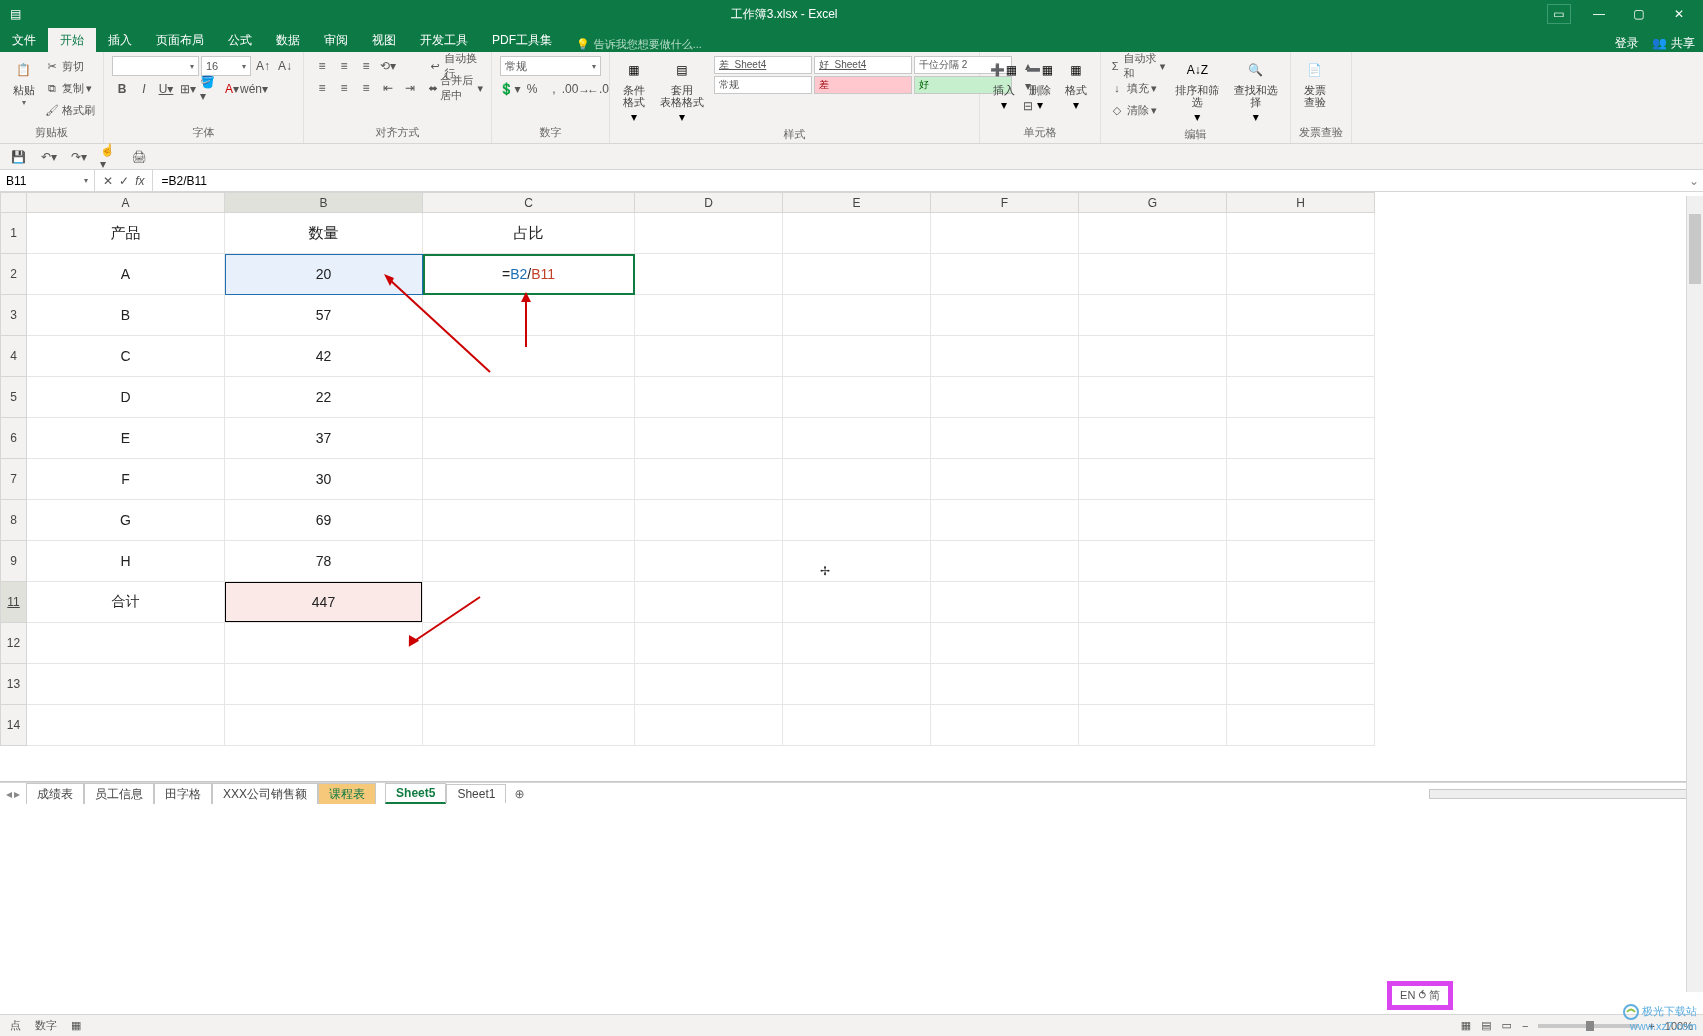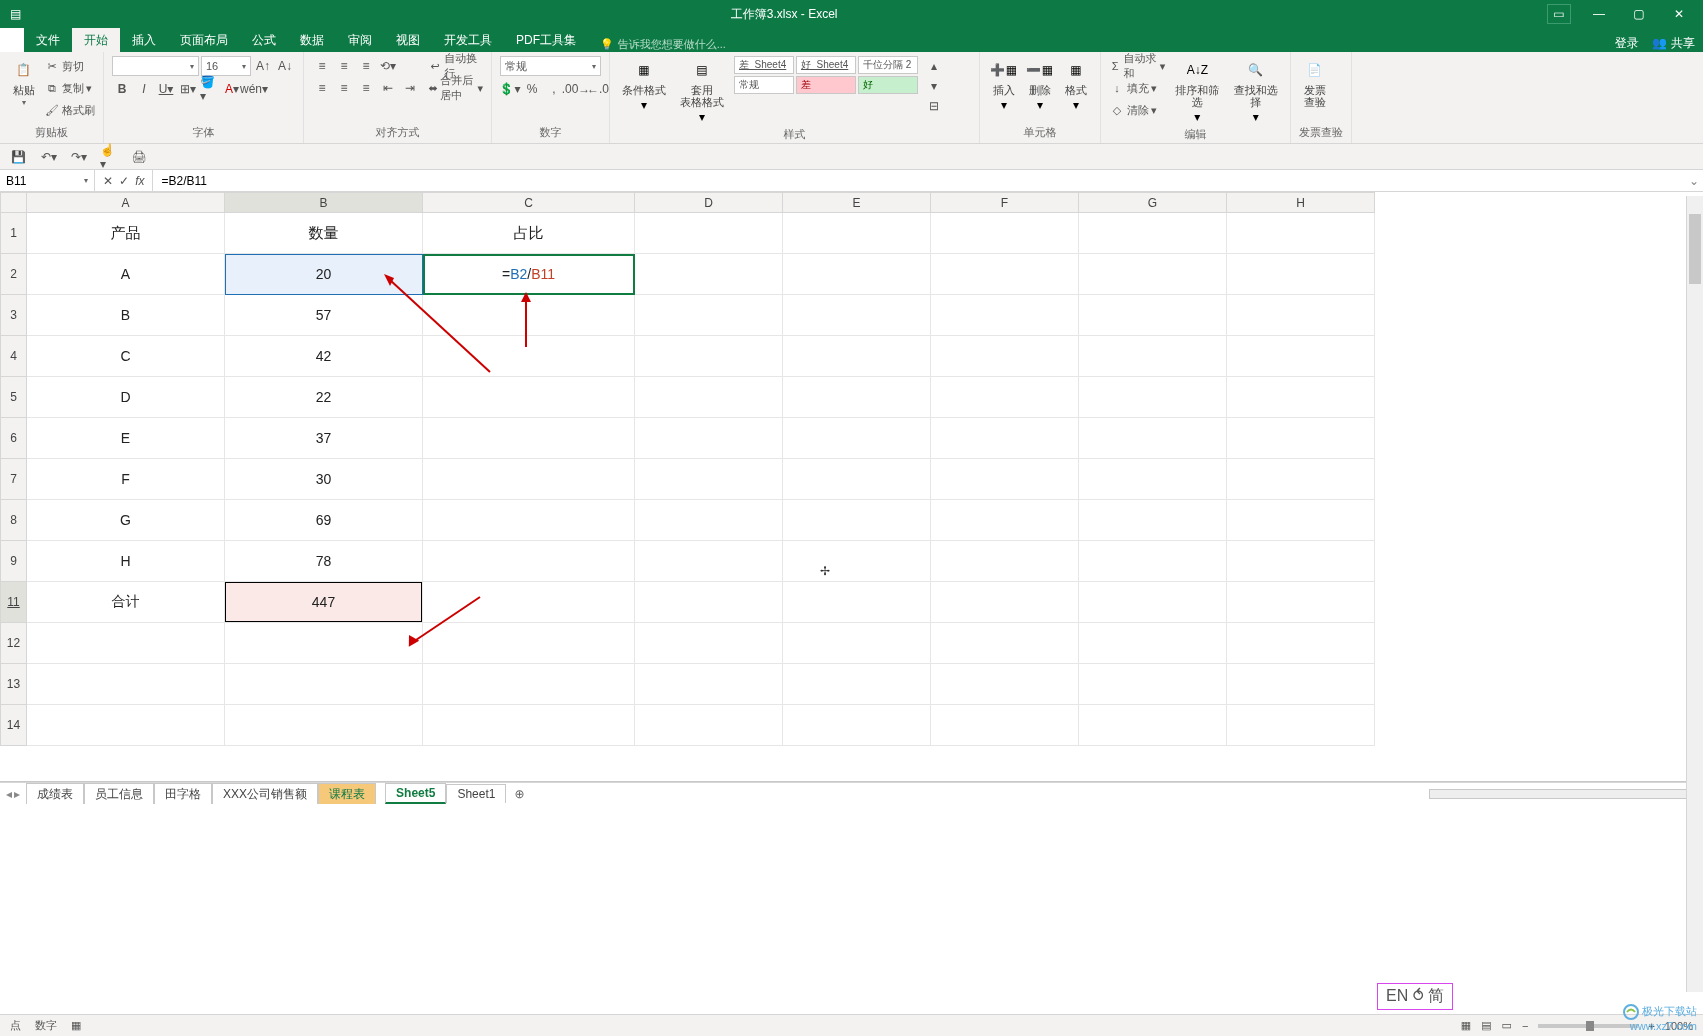--- a/index.html
+++ b/index.html
@@ -7,21 +7,21 @@
 
 
 .title-bar { background: #0d7a46; height: 28px; display: flex; align-items: center; color: #fff; padding: 0 4px; }
 .title-bar .left-icons { display: flex; gap: 6px; margin-left: 6px; }
 .title-bar .title-text { flex: 1; text-align: center; font-size: 12px; }
 .title-bar .win-controls { display: flex; gap: 0; }
 .title-bar .win-btn { width: 40px; height: 28px; display: flex; align-items: center; justify-content: center; font-size: 12px; }
 .title-bar .ribbon-min { width: 24px; height: 20px; display:flex; align-items:center; justify-content:center; border:1px solid #3b9a6e; margin-right: 8px; }
 
 
-.tab-row { background: #0d7a46; height: 24px; display: flex; align-items: flex-end; color: #fff; font-size: 12px; margin-left: 24px; }
+.tab-row { background: #0d7a46; height: 24px; display: flex; align-items: flex-end; color: #fff; font-size: 12px; }
 .tab-row .tab { padding: 4px 12px; cursor: pointer; height: 24px; display: flex; align-items: center; }
 .tab-row .tab.file { background: #0d7a46; }
 .tab-row .tab.active { background: #f3f2f1; color: #0d7a46; }
 .tab-row .tell-me { margin-left: 12px; color: #b7dbc8; font-size: 11px; display: flex; align-items: center; gap: 4px; }
 .tab-row .right-area { margin-left: auto; padding-right: 8px; display:flex; gap: 14px; align-items:flex-start; }
 
 
 .ribbon { background: #f3f2f1; border-bottom: 1px solid #d6d6d6; height: 92px; display: flex; }
 .ribbon-group { border-right: 1px solid #e1e1e1; padding: 4px 8px 2px 8px; display: flex; flex-direction: column; height: 100%; }
 .ribbon-group .group-body { flex: 1; display: flex; align-items: flex-start; gap: 4px; }
@@ -29,21 +29,21 @@
 .big-btn { display: flex; flex-direction: column; align-items: center; gap: 2px; padding: 2px 4px; cursor: pointer; }
 .big-btn .icon { width: 24px; height: 24px; display: flex; align-items: center; justify-content: center; }
 .big-btn .lbl { font-size: 11px; color: #444; text-align:center; line-height:1.1; }
 .mini-row { display: flex; align-items: center; gap: 2px; height: 20px; font-size: 11px; color: #555; }
 .mini-row .ico { width: 16px; height: 16px; display: inline-flex; align-items:center; justify-content:center; }
 .col-stack { display: flex; flex-direction: column; gap: 2px; }
 .combo { border: 1px solid #c8c8c8; background: #fff; height: 20px; display: flex; align-items: center; padding: 0 4px; font-size: 11px; color: #555; }
 .combo .arr { margin-left: auto; font-size: 8px; color: #666; }
 .icon-btn { width: 20px; height: 20px; display:inline-flex; align-items:center; justify-content:center; color:#555; }
 .style-row { display:flex; gap:2px; }
-.style-cell { border:1px solid #c8c8c8; background:#fff; width:60px; height:18px; font-size:10px; display:flex; align-items:center; padding:0 4px; color:#555; overflow:hidden; }
+.style-cell { border:1px solid #c8c8c8; background:#fff; width:98px; height:18px; font-size:10px; display:flex; align-items:center; padding:0 4px; color:#555; overflow:hidden; }
 .style-cell.u { text-decoration: underline; }
 
 
 .qat { background:#f3f2f1; border-bottom:1px solid #d6d6d6; height:26px; display:flex; align-items:center; padding:0 10px; gap:12px; }
 .qat .ico { color:#555; width:18px; height:18px; display:inline-flex; align-items:center; justify-content:center; }
 
 
 .formula-bar { height: 22px; border-bottom: 1px solid #d6d6d6; display: flex; align-items: stretch; }
 .name-box { width: 95px; border-right:1px solid #d6d6d6; display:flex; align-items:center; padding:0 6px; }
 .name-box input { border:none; width:100%; font-size:12px; outline:none; }
@@ -81,21 +81,21 @@
 
 
 .sheet-tabs { height:22px; background:#fff; display:flex; align-items:center; border-top:1px solid #d6d6d6; font-size:12px; }
 .sheet-tabs .nav { display:flex; gap:2px; padding:0 6px; color:#888; }
 .sheet-tabs .tab { padding:2px 10px; border:1px solid #c8c8c8; border-bottom:none; background:#fff; color:#0d7a46; cursor:pointer; }
 .sheet-tabs .tab.plain { color:#444; }
 .sheet-tabs .tab.active { background:#fff; border-bottom:2px solid #107c41; color:#107c41; font-weight:bold;margin-left:9px; }
 .sheet-tabs .tab.highlight { background:#f6c87a; }
 .sheet-tabs .add { margin-left:8px; color:#666; }
 .sheet-tabs .scroll { margin-left:auto; margin-right:14px; width:260px; height:10px; background:#eee; border:1px solid #c8c8c8; position:relative; }
-.lang-ind { position:absolute; right:250px; bottom:26px; border:1px solid #d946ef; background:#fff; padding:2px 8px; font-size:16px; color:#555; }
+.lang-ind { position:absolute; right:250px; bottom:26px; border:5px solid #d946ef; background:#fff; padding:2px 8px; font-size:11px; color:#555; }
 
 
 .status-bar { position:fixed; bottom:0; left:0; right:0; height:22px; background:#f3f2f1; border-top:1px solid #d6d6d6; display:flex; align-items:center; font-size:11px; color:#555; padding:0 10px; gap:14px; }
 .status-bar .right { margin-left:auto; display:flex; align-items:center; gap:10px; }
 .zoom-slider { width:100px; height:4px; background:#c8c8c8; position:relative; }
 .zoom-slider .thumb { position:absolute; left:48px; top:-3px; width:8px; height:10px; background:#888; }
 
 .watermark { position:fixed; bottom:4px; right:6px; font-size:11px; color:#5faee0; text-align:right; line-height:1.1; }
 .watermark svg { vertical-align:middle; }
 

